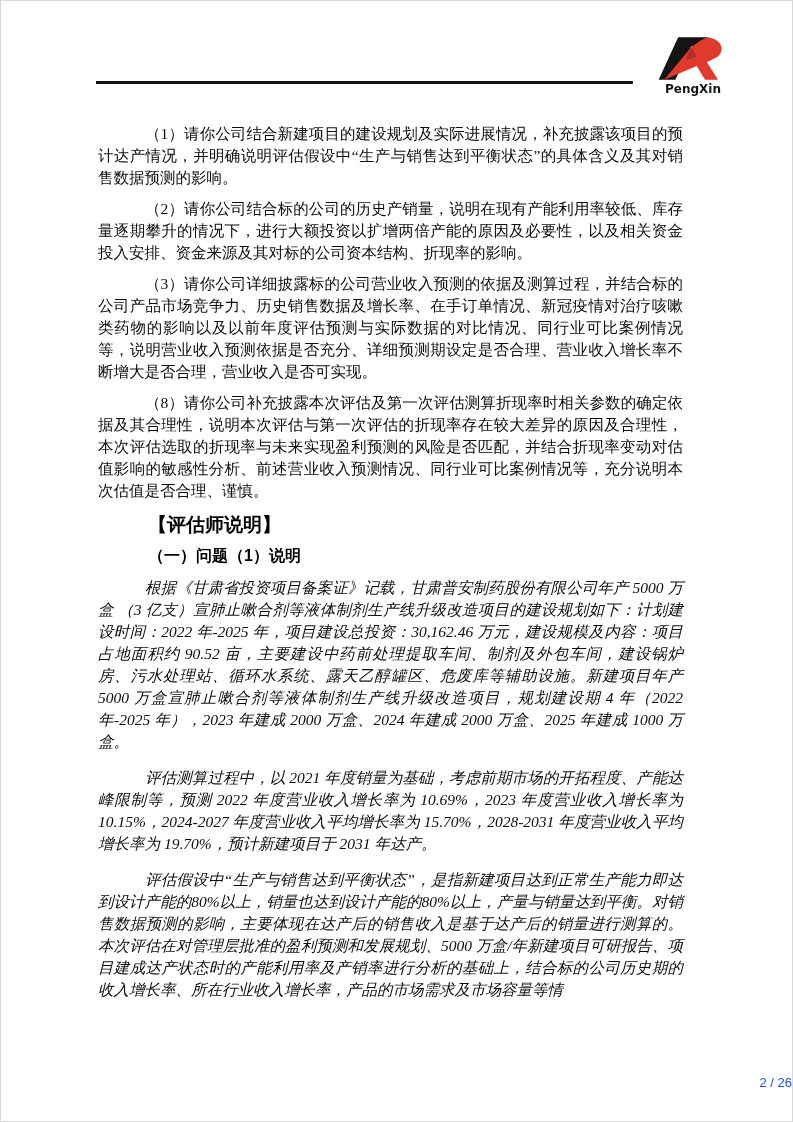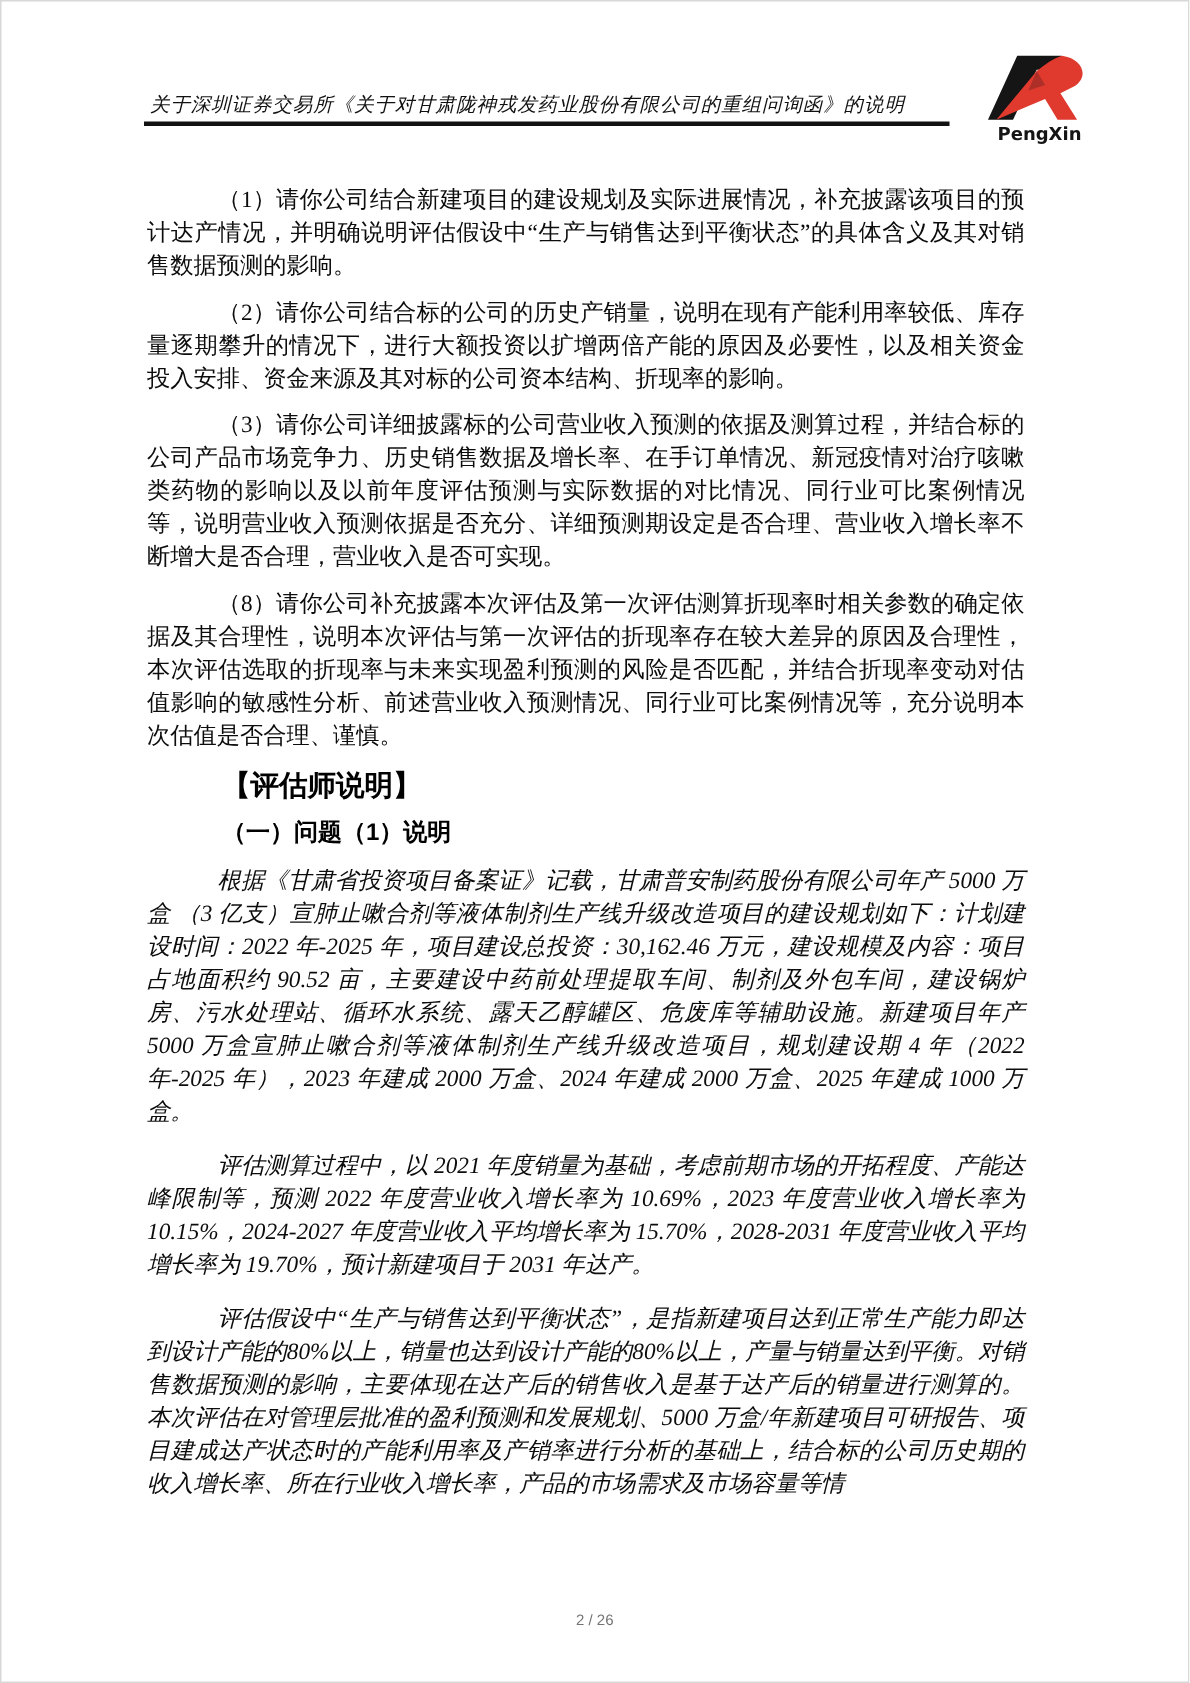--- a/index.html
+++ b/index.html
@@ -66,31 +66,30 @@
   .h-question {
     margin:7px 0 10px 50px;
     font-family:"Liberation Sans","DejaVu Sans",sans-serif;
     font-weight:700;
     font-size:16px; line-height:22px;
     color:#000;
   }
   
   .footer {
     position:absolute; left:0; top:1074px; width:100%;
-    text-align:center;
+    text-align:right;
     font-family:"Liberation Sans","DejaVu Sans",sans-serif;
-    font-size:10px; color:#737373;
+    font-size:13px; color:#1d4ed8;
   }
 </style>
 </head>
 <body>
 
 <div class="page">
 
-  <div class="header-title">关于深圳证券交易所《关于对甘肃陇神戎发药业股份有限公司的重组问询函》的说明</div>
   <div class="header-rule"></div>
 
   <div class="logo">
     <span>
       <svg width="78" height="47" viewBox="0 0 84 50" aria-hidden="true">
         <polygon points="26,2 58,2 52,12 40,12 23,48 5,48" fill="#151515"></polygon>
         <path d="M58 2 C73 4 78 17 67 24 L57 29 L69 48 L55 48 L46 33 L11 48 L40 13 C46 8 52 4 58 2 Z" fill="#e0392e"></path>
         <polygon points="40,13 46,23 34,27" fill="#151515" opacity="0.25"></polygon>
       </svg>
     </span>

